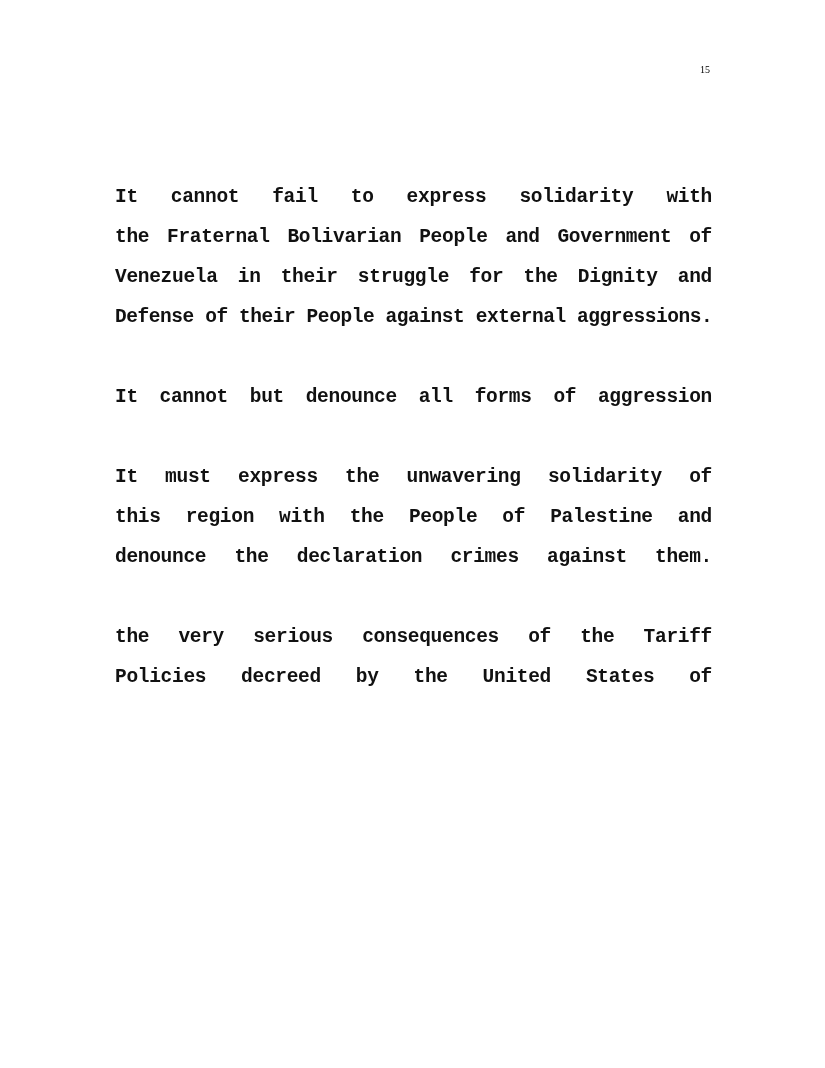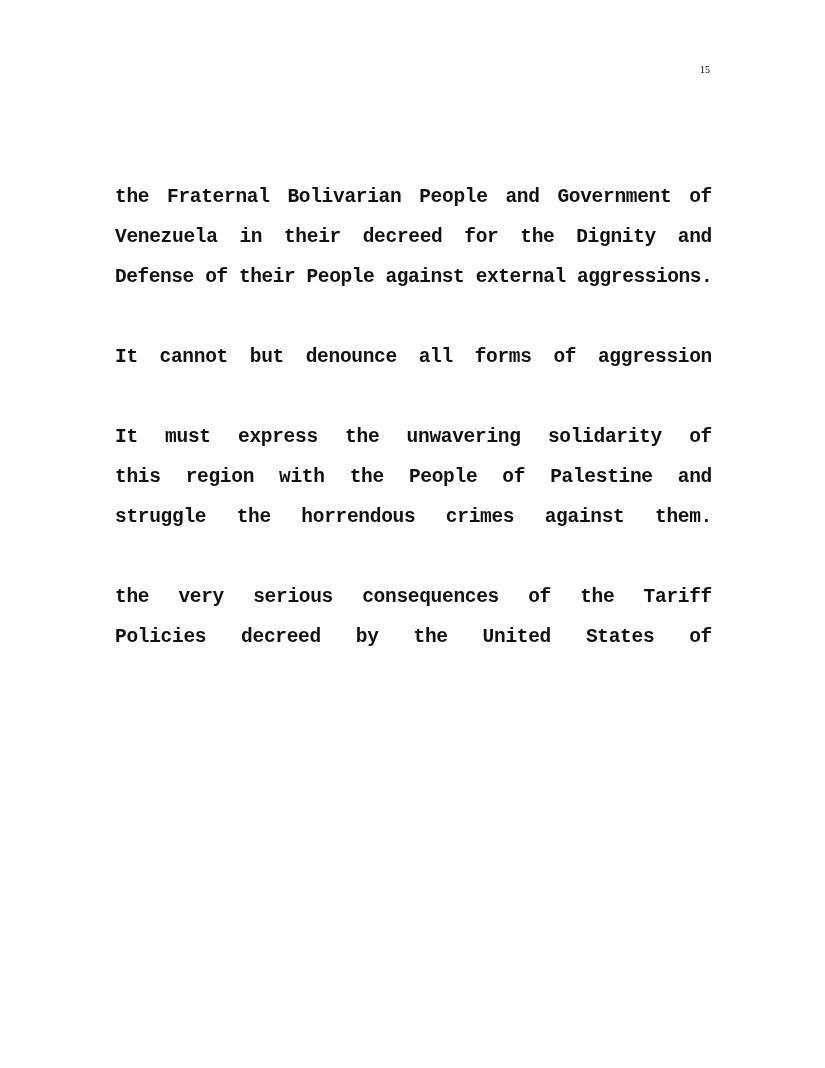--- a/index.html
+++ b/index.html
@@ -19,29 +19,30 @@
   .line { display: block; text-align: justify; text-align-last: justify; white-space: nowrap; }
   .line.last { text-align-last: left; }
 </style>
 </head>
 <body>
 
 <div class="page-number">15</div>
 
 <div class="content">
   <p class="para">
+    <span class="line" style="white-space: nowrap; display: block;">It cannot fail to express solidarity with</span>
     <span class="line" style="white-space: nowrap; display: block;">the Fraternal Bolivarian People and Government of</span>
-    <span class="line" style="white-space: nowrap; display: block;">Venezuela in their decreed for the Dignity and</span>
+    <span class="line" style="white-space: nowrap; display: block;">Venezuela in their struggle for the Dignity and</span>
     <span class="line" style="white-space: nowrap; display: block; letter-spacing: -0.432075px;">Defense of their People against external aggressions.</span>
   </p>
   <p class="para">
     <span class="line" style="white-space: nowrap; display: block;">It cannot but denounce all forms of aggression</span>
   </p>
   <p class="para">
     <span class="line" style="white-space: nowrap; display: block;">It must express the unwavering solidarity of</span>
     <span class="line" style="white-space: nowrap; display: block;">this region with the People of Palestine and</span>
-    <span class="line" style="white-space: nowrap; display: block;">struggle the horrendous crimes against them.</span>
+    <span class="line" style="white-space: nowrap; display: block;">denounce the declaration crimes against them.</span>
   </p>
   <p class="para">
     <span class="line" style="white-space: nowrap; display: block;">the very serious consequences of the Tariff</span>
     <span class="line" style="white-space: nowrap; display: block;">Policies decreed by the United States of</span>
   </p>
 </div>
 
 </body></html>

